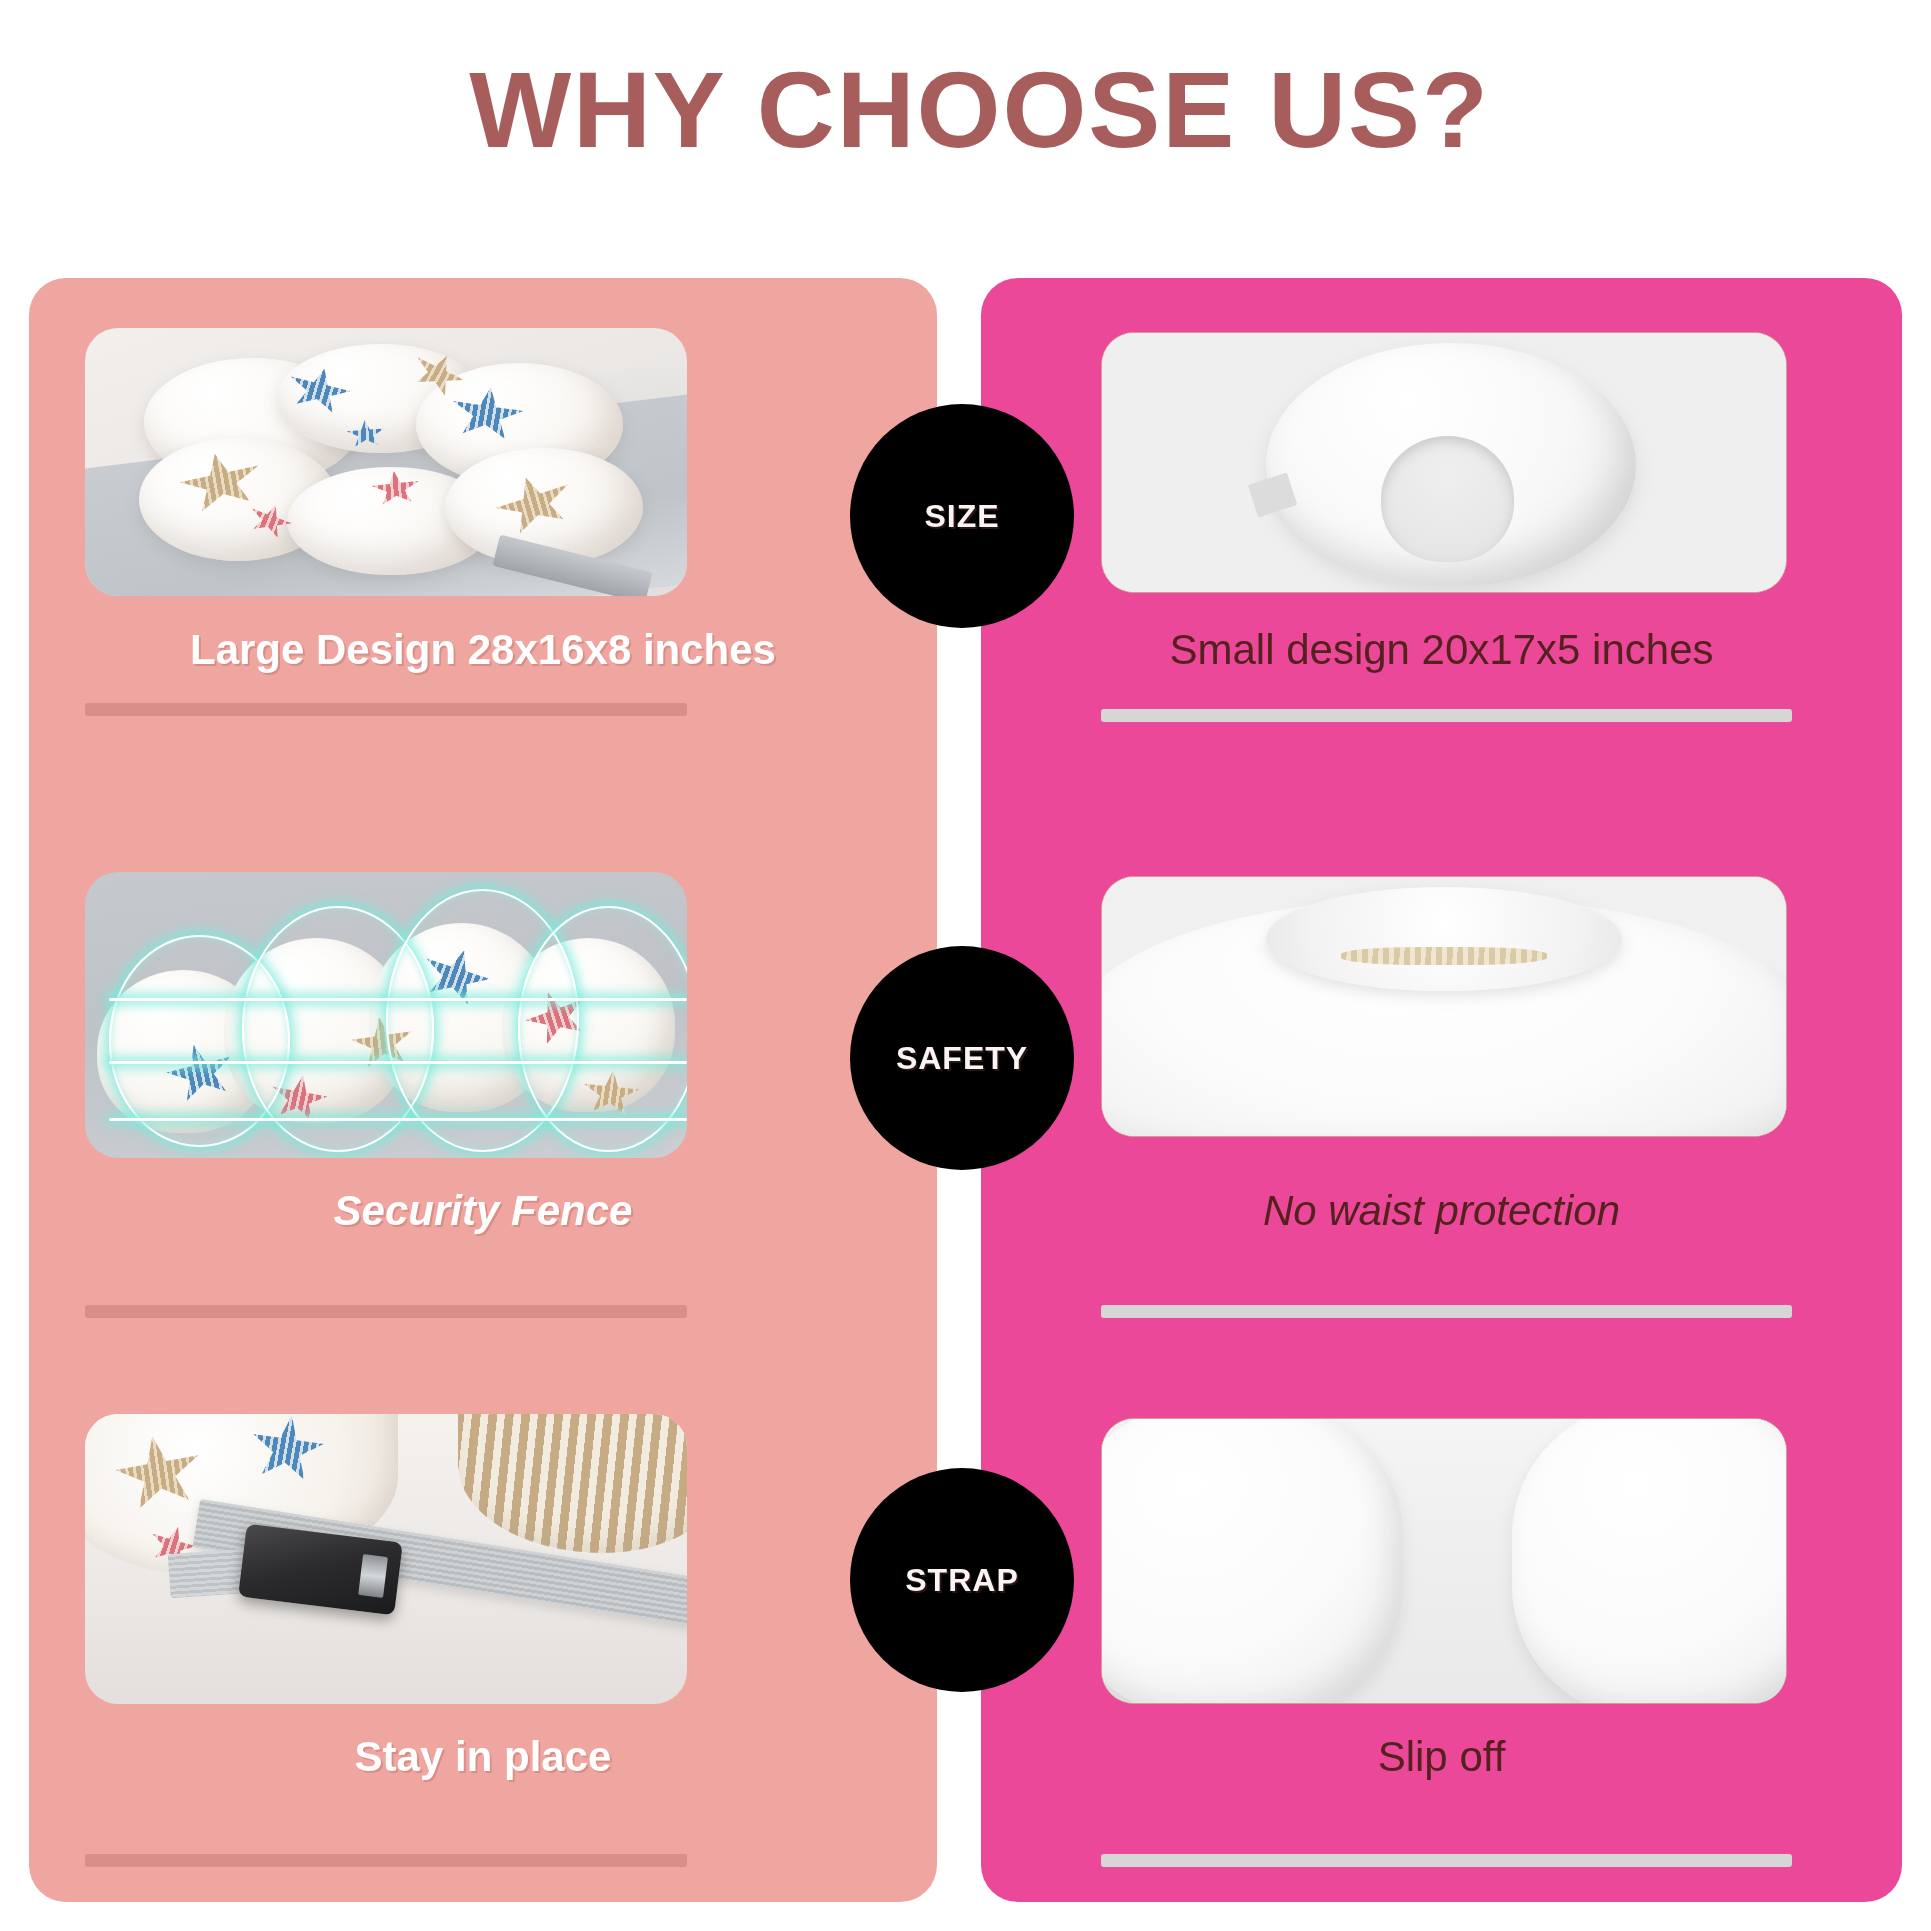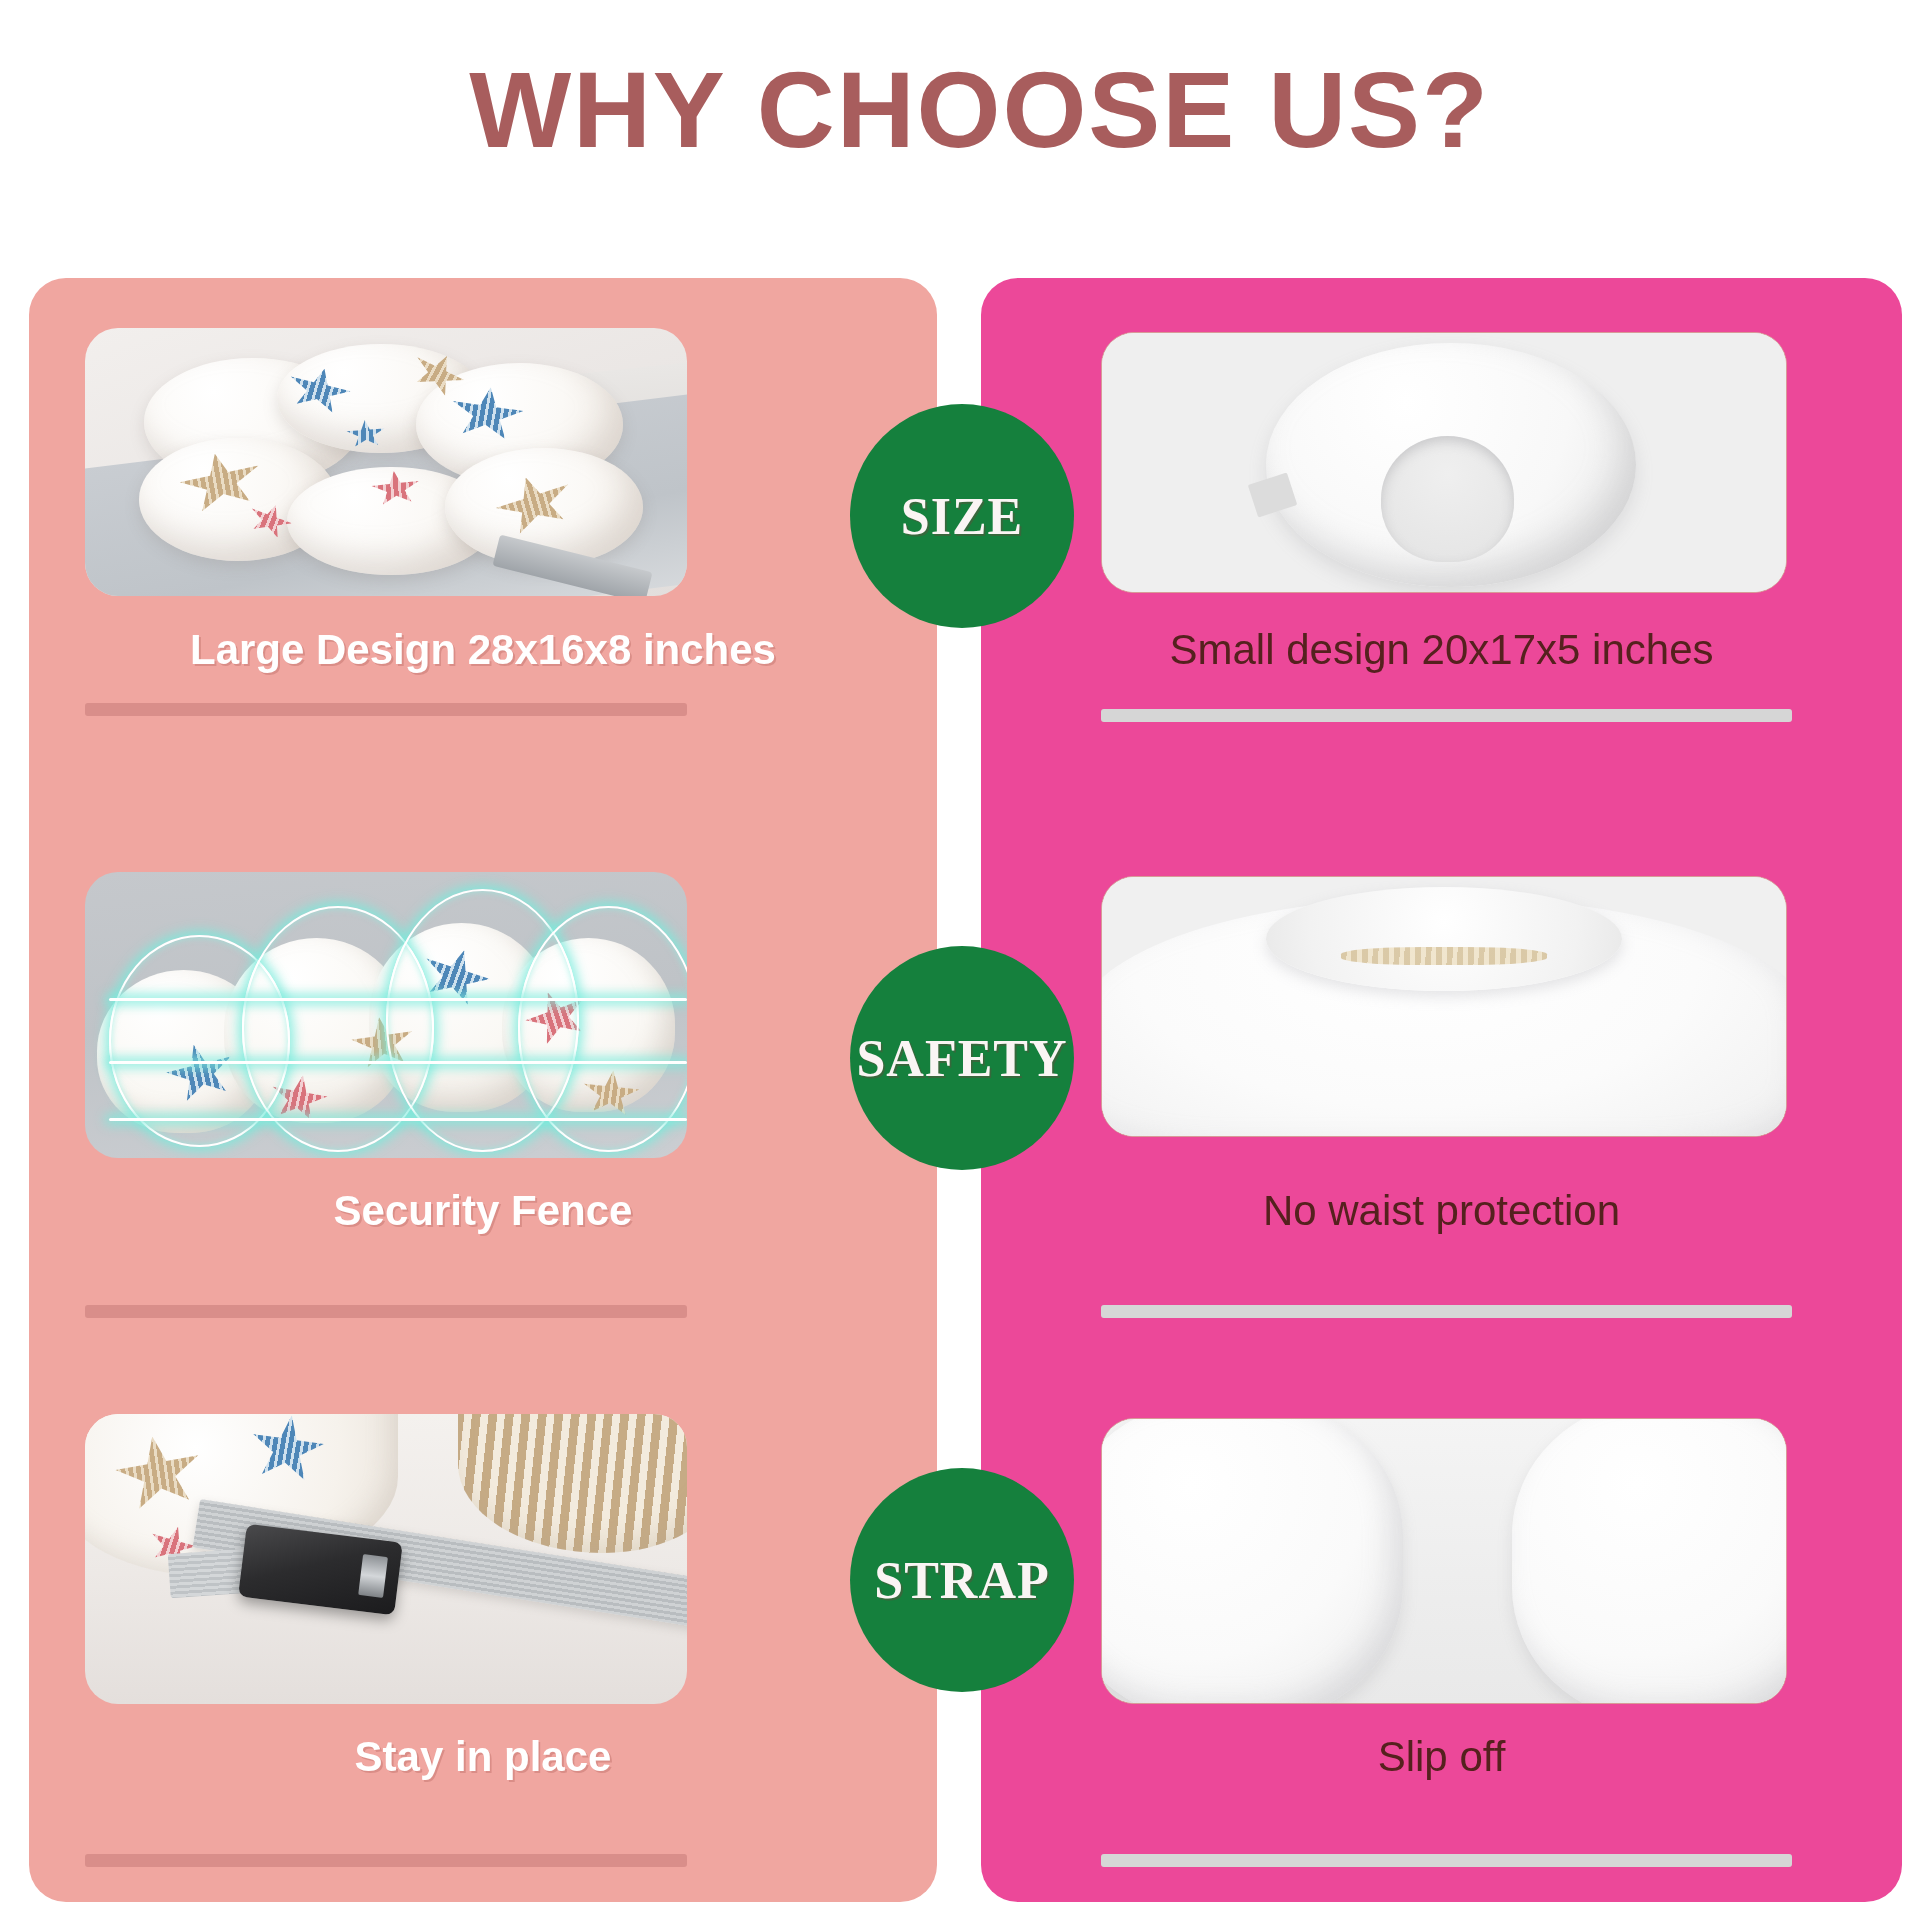--- a/index.html
+++ b/index.html
@@ -62,42 +62,41 @@
     line-height:1.12;
   }
   .caption-left {
     color:#ffffff; font-weight:bold; font-size:42px;
     text-shadow:1.9px 1.9px 0 rgba(190,110,105,0.45);
   }
   .caption-right {
     color:#55211E; font-weight:normal; font-size:42px;
   }
   .cap-pos-1 { top:348px; }
-  .cap-pos-2 { top:365px; }
+  .cap-pos-2 { top:365px;font-style:italic; }
   .cap-pos-3 { top:369px; }
 
   
   .divider {
     position:absolute; height:12.6px; border-radius:2.9px;
   }
   .divider-left  { left:56px;  width:602px; background:#D98E8A; }
   .divider-right { left:120px; width:691px; background:#D6D6D6; }
 
   
   .badge {
     position:absolute;
     width:224px; height:224px;
     border-radius:50%;
-    background:#15803d;
+    background:#000000;
     display:flex; align-items:center; justify-content:center;
-    color:#FAF5F4; font-weight:bold; font-size:52px;
+    color:#FAF5F4; font-weight:bold; font-size:32px;
     letter-spacing:1px;
     text-shadow:1.9px 1.9px 0 rgba(120,60,60,0.35);
     z-index:20;
-    font-family:Liberation Serif, serif;
   }
   .badge-size   { left:850px; top:404px; }
   .badge-safety { left:850px; top:946px; }
   .badge-strap  { left:850px; top:1468px; }
 
   
   .img-scene { position:absolute; inset:0; }
 
   
   .s1-bg { position:absolute; inset:0; background:linear-gradient(160deg,#F2EFED 0%,#EAE6E4 55%,#E2DEDC 100%); }

